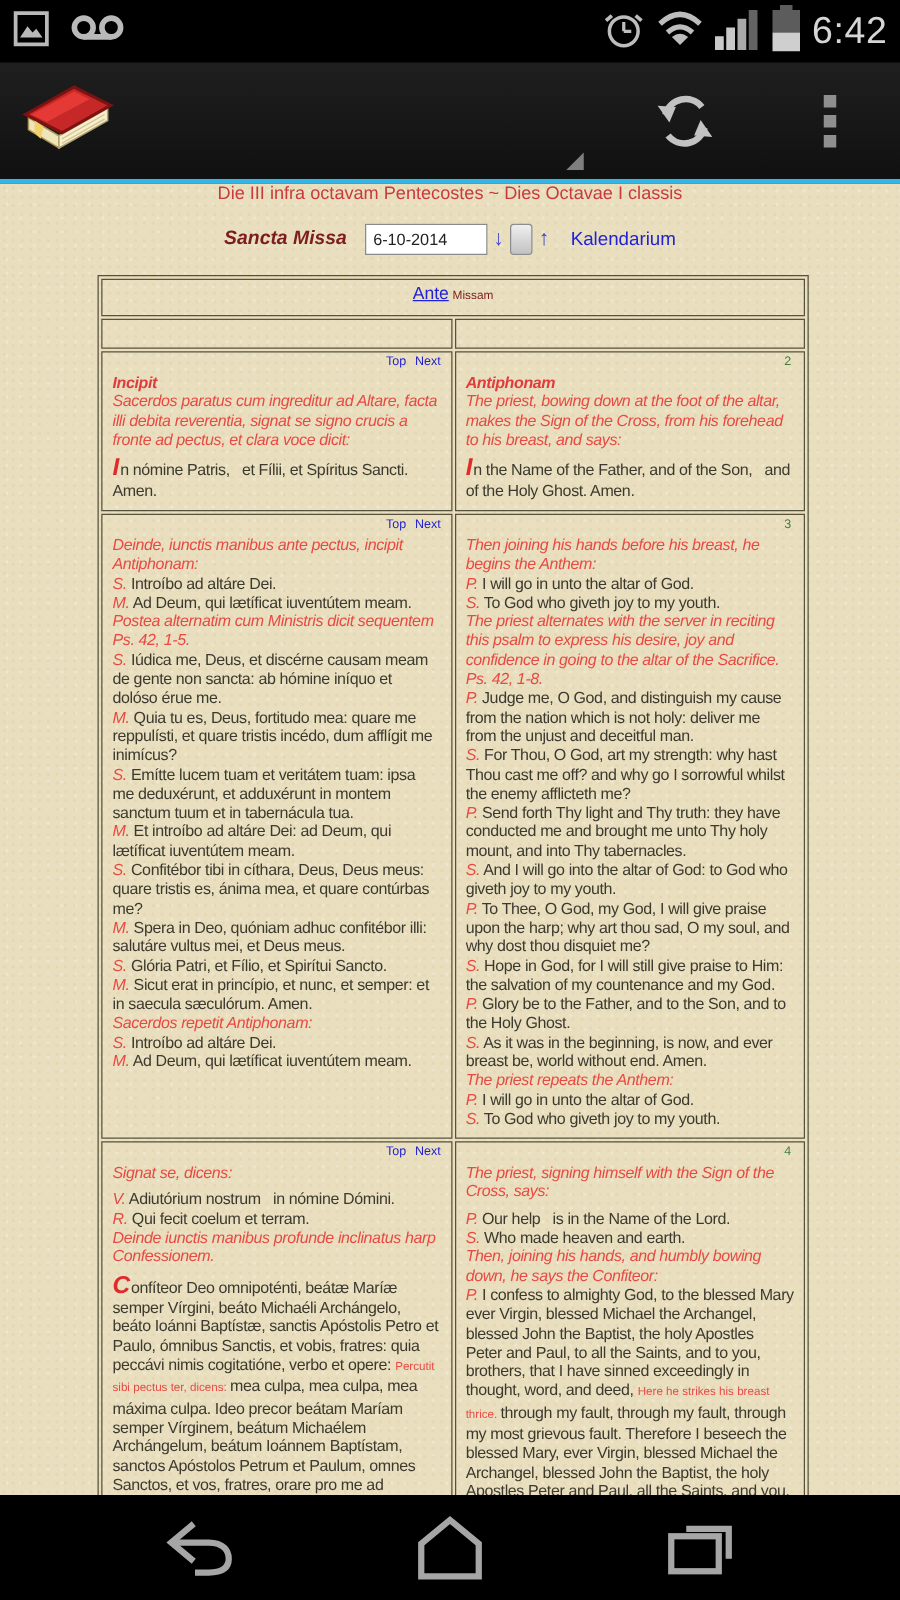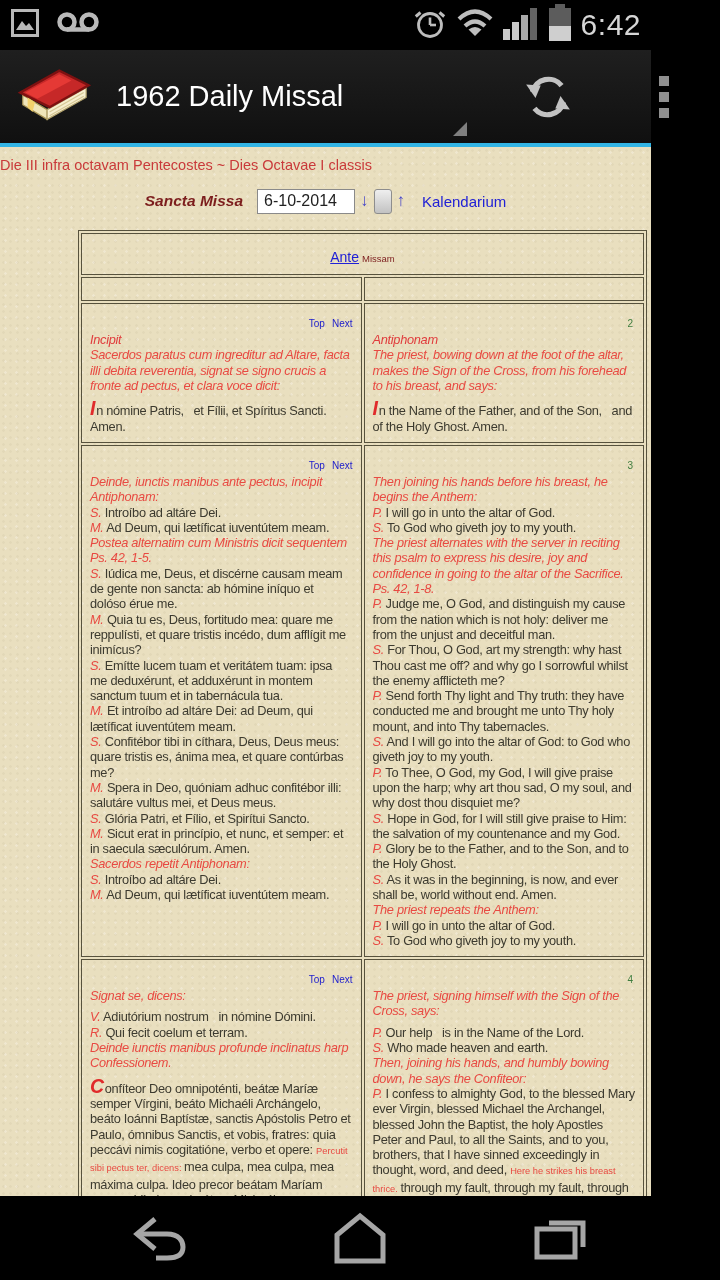--- a/index.html
+++ b/index.html
@@ -1,18 +1,18 @@
 <!DOCTYPE html>
 <html><head>
 <meta charset="utf-8">
 <style>
   * { margin:0; padding:0; box-sizing:border-box; }
   html,body { width:720px; height:1280px; overflow:hidden; background:#000;
               font-family:"Liberation Sans", sans-serif; }
-  .screen { width:651px; height:1280px; position:relative; background:#000; }
+  .screen { width:720px; height:1280px; position:relative; background:#000; }
 
   
   .status-bar { height:50px; background:#000; display:flex; align-items:center; padding:0 10px; }
   .sb-left { display:flex; align-items:center; gap:16px; }
   .sb-right { margin-left:auto; display:flex; align-items:center; gap:9px; }
   .sb-time { color:#d6d6d6; font-size:30px; letter-spacing:0.5px; }
 
   
   .action-bar { height:93px; background:linear-gradient(#1f1f1f,#101010);
                 display:flex; align-items:center; position:relative; }
@@ -26,45 +26,45 @@
                  display:flex; align-items:center; justify-content:center; }
   .overflow-btn { position:absolute; left:646px; top:16px; width:36px; height:62px;
                   display:flex; flex-direction:column; align-items:center; justify-content:center; gap:6px; }
   .overflow-btn i { width:10px; height:10px; background:#8f8f8f; display:block; }
 
   
   .content { height:1049px; background:#e9dfbf; overflow:hidden; color:#3c3a2f;
              background-image: radial-gradient(rgba(120,100,60,0.06) 1px, transparent 1.5px),
                                radial-gradient(rgba(255,255,255,0.25) 1px, transparent 1.5px);
              background-size: 7px 7px, 11px 11px; }
-  .feast-title { color:#c93a3a; font-size:14.5px; padding-top:10px; }
+  .feast-title { text-align:center; color:#c93a3a; font-size:14.5px; }
 
   .missa-row { display:flex; justify-content:center; align-items:center; margin-top:14px; height:28px; }
   .missa-label { color:#7c1d1d; font-weight:bold; font-style:italic; font-size:15.5px; margin-right:14px; }
-  .date-input { width:98px; height:25px; font-size:16px; border:1px solid #8a8a8a; background:#fff;
+  .date-input { width:98px; height:25px; font-size:13px; border:1px solid #8a8a8a; background:#fff;
                 padding:1px 6px; color:#222; font-family:"Liberation Sans",sans-serif; }
   .arrow { color:#4646c8; font-size:17px; margin:0 5px; cursor:default; }
   .mini-btn { width:18px; height:25px; background:linear-gradient(#efefef,#c2c2c2);
               border:1px solid #8d8d8d; border-radius:3px; }
   .kal-link { color:#2121d6; font-size:15px; margin-left:12px; }
 
   
   table.missal { margin:15px 0 0 78px; width:569px; border-collapse:separate; border-spacing:2px;
                  border:1px solid #57523d; table-layout:fixed; }
-  table.missal td { border:1px solid #57523d; vertical-align:top; padding:14px 8px 8px; width:50%; }
+  table.missal td { border:1px solid #57523d; vertical-align:top; padding:2px 8px 8px; width:50%; }
   td.ante-cell { text-align:center; padding:3px 0 4px; }
   .ante-link { color:#2121d6; font-size:14px; text-decoration:underline; }
   .missam-suffix { color:#7c1d1d; font-size:9.5px; margin-left:3px; }
   td.empty-cell { height:24px; }
   .cell-head { text-align:right; font-size:10px; height:14px; line-height:12px; }
   .cell-head a { color:#2222cc; margin-left:7px; }
   .cell-num { text-align:right; font-size:10px; color:#3f7d3f; height:14px; line-height:12px; padding-right:2px; }
 
   .para { font-size:12.8px; line-height:15.3px; letter-spacing:-0.3px; color:#3c3a2f; }
-  .para.heading { color:#e03c3c; font-weight:normal; font-style:italic; }
+  .para.heading { color:#e03c3c; font-weight:bold; font-style:italic; }
   .para.rubric  { color:#e84a42; font-style:italic; }
   .para.mt { margin-top:6px; }
   .sp { color:#e84a42; font-style:italic; }
   .dropcap { color:#e02b2b; font-weight:bold; font-style:italic; font-size:19.5px; line-height:1; margin-right:1px; }
   .rub-inline { color:#e84a42; font-size:9.3px; letter-spacing:0; }
 
   
   .nav-bar { position:absolute; left:0; bottom:0; width:720px; height:84px; background:#000;
              display:flex; align-items:center; justify-content:center; }
   .nav-btn { width:200px; display:flex; align-items:center; justify-content:center; }
@@ -132,21 +132,20 @@
       <svg width="80" height="78" viewBox="0 0 64 64">
         <polygon points="8,40 28,52 28,44 8,32" fill="#efe5ba" stroke="#a89455" stroke-width="1"></polygon>
         <polygon points="28,52 60,34 60,26 28,44" fill="#f7efcf" stroke="#b3a36d" stroke-width="1"></polygon>
         <line x1="30" y1="46" x2="58" y2="30" stroke="#d6c896" stroke-width="1"></line>
         <line x1="30" y1="49" x2="58" y2="33" stroke="#d6c896" stroke-width="1"></line>
         <polygon points="6,30 38,12 62,24 30,42" fill="#c62828" stroke="#7e1111" stroke-width="2"></polygon>
         <polygon points="10,30 38,15 48,20 20,35" fill="#e53935"></polygon>
         <polygon points="12,34 18,38 16,46 12,42" fill="#f2d06b"></polygon>
       </svg>
     </span>
-    <span class="ab-title">1962 Daily Missal</span>
     <span class="spinner-caret"></span>
     <span class="refresh-btn">
       <svg width="52" height="50" viewBox="0 0 48 48">
         <path d="M37 13 A16 16 0 0 0 9 19" fill="none" stroke="#c2c2c2" stroke-width="5"></path>
         <polygon points="3,12 12,25 17,13" fill="#c2c2c2"></polygon>
         <path d="M11 35 A16 16 0 0 0 39 29" fill="none" stroke="#c2c2c2" stroke-width="5"></path>
         <polygon points="45,36 36,23 31,35" fill="#c2c2c2"></polygon>
       </svg>
     </span>
     <span class="overflow-btn">
@@ -229,21 +228,21 @@
                 <div class="para body"><span class="sp">S.</span><span> To God who giveth joy to my youth.</span></div>
                 <div class="para rubric"><span>The priest alternates with the server in reciting this psalm to express his desire, joy and confidence in going to the altar of the Sacrifice.</span></div>
                 <div class="para rubric"><span>Ps. 42, 1-8.</span></div>
                 <div class="para body"><span class="sp">P.</span><span> Judge me, O God, and distinguish my cause from the nation which is not holy: deliver me from the unjust and deceitful man.</span></div>
                 <div class="para body"><span class="sp">S.</span><span> For Thou, O God, art my strength: why hast Thou cast me off? and why go I sorrowful whilst the enemy afflicteth me?</span></div>
                 <div class="para body"><span class="sp">P.</span><span> Send forth Thy light and Thy truth: they have conducted me and brought me unto Thy holy mount, and into Thy tabernacles.</span></div>
                 <div class="para body"><span class="sp">S.</span><span> And I will go into the altar of God: to God who giveth joy to my youth.</span></div>
                 <div class="para body"><span class="sp">P.</span><span> To Thee, O God, my God, I will give praise upon the harp; why art thou sad, O my soul, and why dost thou disquiet me?</span></div>
                 <div class="para body"><span class="sp">S.</span><span> Hope in God, for I will still give praise to Him: the salvation of my countenance and my God.</span></div>
                 <div class="para body"><span class="sp">P.</span><span> Glory be to the Father, and to the Son, and to the Holy Ghost.</span></div>
-                <div class="para body"><span class="sp">S.</span><span> As it was in the beginning, is now, and ever shall be, world without end. Amen.</span></div>
+                <div class="para body"><span class="sp">S.</span><span> As it was in the beginning, is now, and ever breast be, world without end. Amen.</span></div>
                 <div class="para rubric"><span>The priest repeats the Anthem:</span></div>
                 <div class="para body"><span class="sp">P.</span><span> I will go in unto the altar of God.</span></div>
                 <div class="para body"><span class="sp">S.</span><span> To God who giveth joy to my youth.</span></div>
               </div>
         </td>
       </tr>
 
       <tr>
         <td>
           <div class="cell-head"><a>Top</a><a>Next</a></div>

